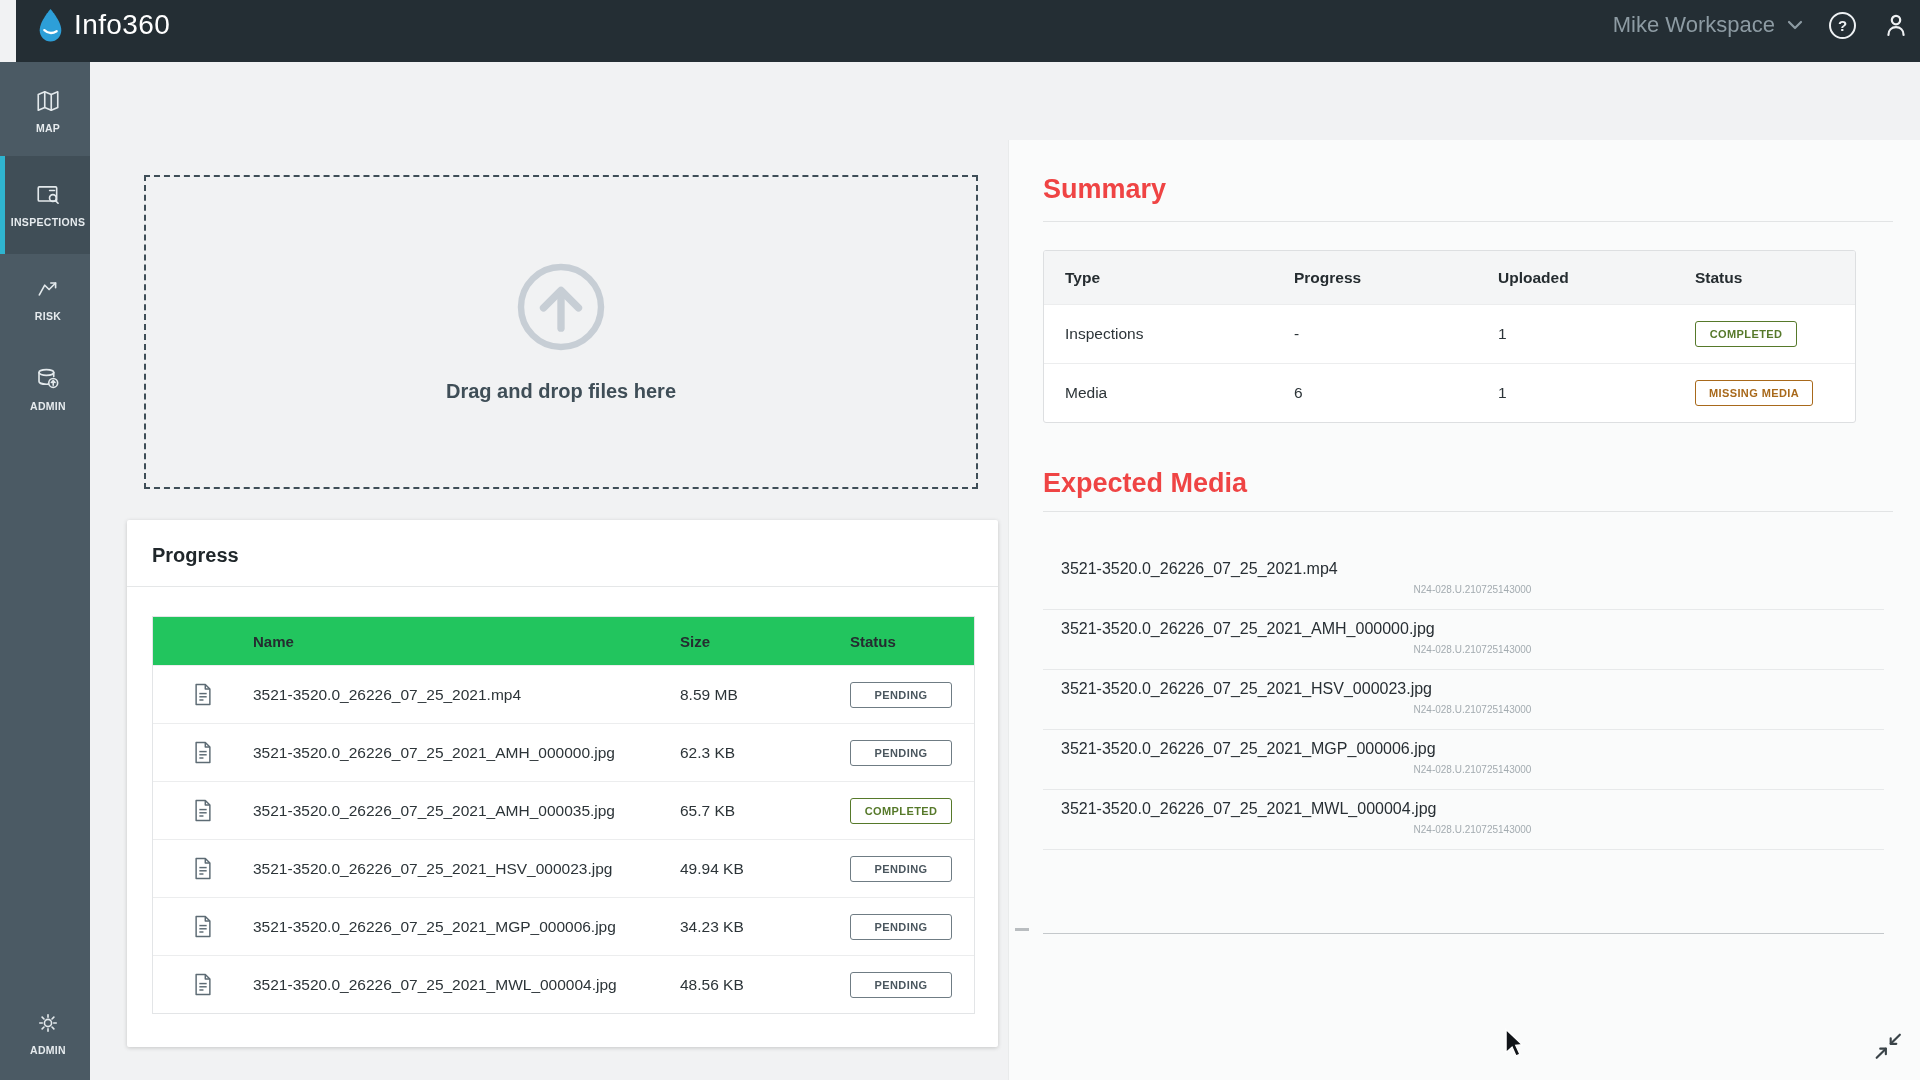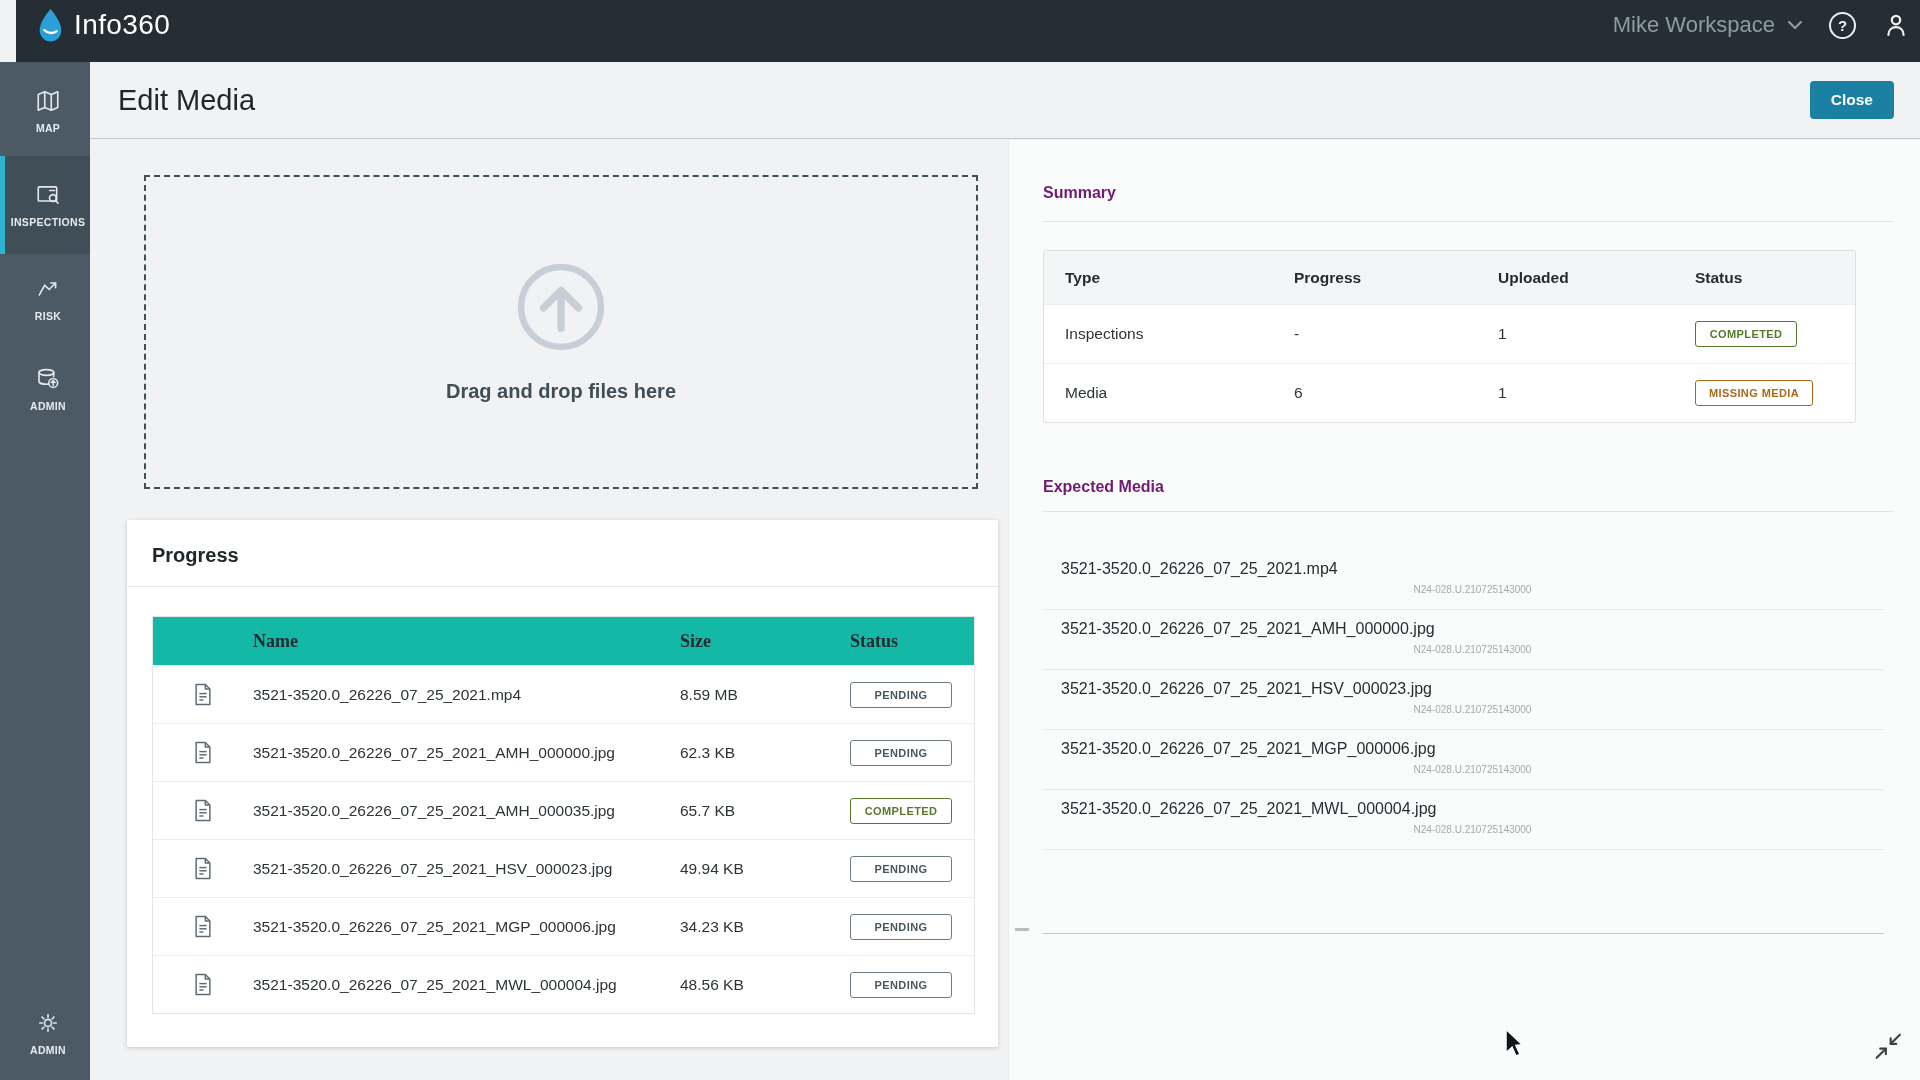--- a/index.html
+++ b/index.html
@@ -42,36 +42,36 @@
               justify-content:center; gap:27px; cursor:pointer; }
   .dropzone-label { font-size:20px; font-weight:700; color:#3f4e57; }
 
   
   .progress-card { position:absolute; left:37px; top:458px; width:871px; height:527px; background:#fff;
                    border-radius:2px; box-shadow:0 1px 4px rgba(0,0,0,.18); }
   .card-title { font-size:20px; font-weight:700; color:#20272b; padding:24px 25px 19px; }
   .card-divider { border-bottom:1px solid #e5e7e8; }
   .ptable { position:absolute; left:25px; top:96px; width:823px; border:1px solid #e3e5e7; background:#fff; }
   .prow { display:grid; grid-template-columns:100px 1fr 170px 124px; align-items:center; height:58px; }
-  .prow.head { height:48px; background:#14b8a6; font-weight:700; font-size:18px; color:#252c30;font-family:Liberation Serif, serif; }
+  .prow.head { height:48px; background:#22c55e; font-weight:700; font-size:15px; color:#252c30; }
   .prow + .prow { border-top:1px solid #ecedee; }
   .pcell-icon { display:flex; align-items:center; justify-content:center; }
   .pcell-name, .pcell-size { font-size:15.5px; color:#2c3438; }
 
   .badge { display:inline-block; background:#fff; border:1px solid; border-radius:3px;
            font-size:11px; font-weight:700; letter-spacing:.4px; padding:6px 0; text-align:center;
            min-width:102px; }
   .badge[data-status="pending"]   { color:#4a565e; border-color:#6f7c84; }
   .badge[data-status="completed"] { color:#56792a; border-color:#56792a; }
   .badge[data-status="missing"]   { color:#a8691b; border-color:#a8691b; min-width:118px; }
 
   
   .right-panel { position:absolute; top:78px; left:918px; right:0; bottom:0; background:#fafbfb;
                  border-left:1px solid #e9ebeb; }
-  .section-title { font-size:16px; font-weight:700; color:#701a75;margin-top:10px; }
+  .section-title { font-size:27px; font-weight:700; color:#ef4444; }
   .rp-divider { position:absolute; left:34px; right:27px; border-bottom:1px solid #e2e4e5; }
 
   .stable { position:absolute; left:34px; top:110px; width:813px; border:1px solid #dddfe1; border-radius:3px;
             background:#fff; overflow:hidden; }
   .srow { display:grid; grid-template-columns:229px 204px 197px 1fr; align-items:center; height:59px;
           padding-left:21px; }
   .srow.head { height:53px; background:#f4f5f6; font-weight:700; font-size:15.5px; color:#252c30; }
   .srow + .srow { border-top:1px solid #ecedee; }
   .scell { font-size:15.5px; color:#2c3438; }
 
@@ -150,24 +150,20 @@
     <svg class="sicon" width="26" height="26" viewBox="0 0 24 24">
       <circle cx="12" cy="12" r="3.3"></circle>
       <path d="M12 4.4v2.3 M12 17.3v2.3 M4.4 12h2.3 M17.3 12h2.3 M6.6 6.6l1.7 1.7 M15.7 15.7l1.7 1.7 M17.4 6.6l-1.7 1.7 M8.3 15.7l-1.7 1.7"></path>
     </svg>
     <span class="side-label">ADMIN</span>
   </div>
 </nav>
 
 <main class="main">
 
-  <div class="main-header">
-    <h1 class="page-title">Edit Media</h1>
-    <button class="close-btn">Close</button>
-  </div>
 
   <div class="dropzone">
     <svg width="92" height="92" viewBox="0 0 100 100">
       <circle cx="50" cy="50" r="43.5" fill="none" stroke="#c7ced5" stroke-width="7"></circle>
       <line x1="50" y1="73" x2="50" y2="33" stroke="#c7ced5" stroke-width="8" stroke-linecap="round"></line>
       <polyline points="31,51 50,32 69,51" fill="none" stroke="#c7ced5" stroke-width="8" stroke-linecap="round" stroke-linejoin="round"></polyline>
     </svg>
     <div class="dropzone-label">Drag and drop files here</div>
   </div>
 

